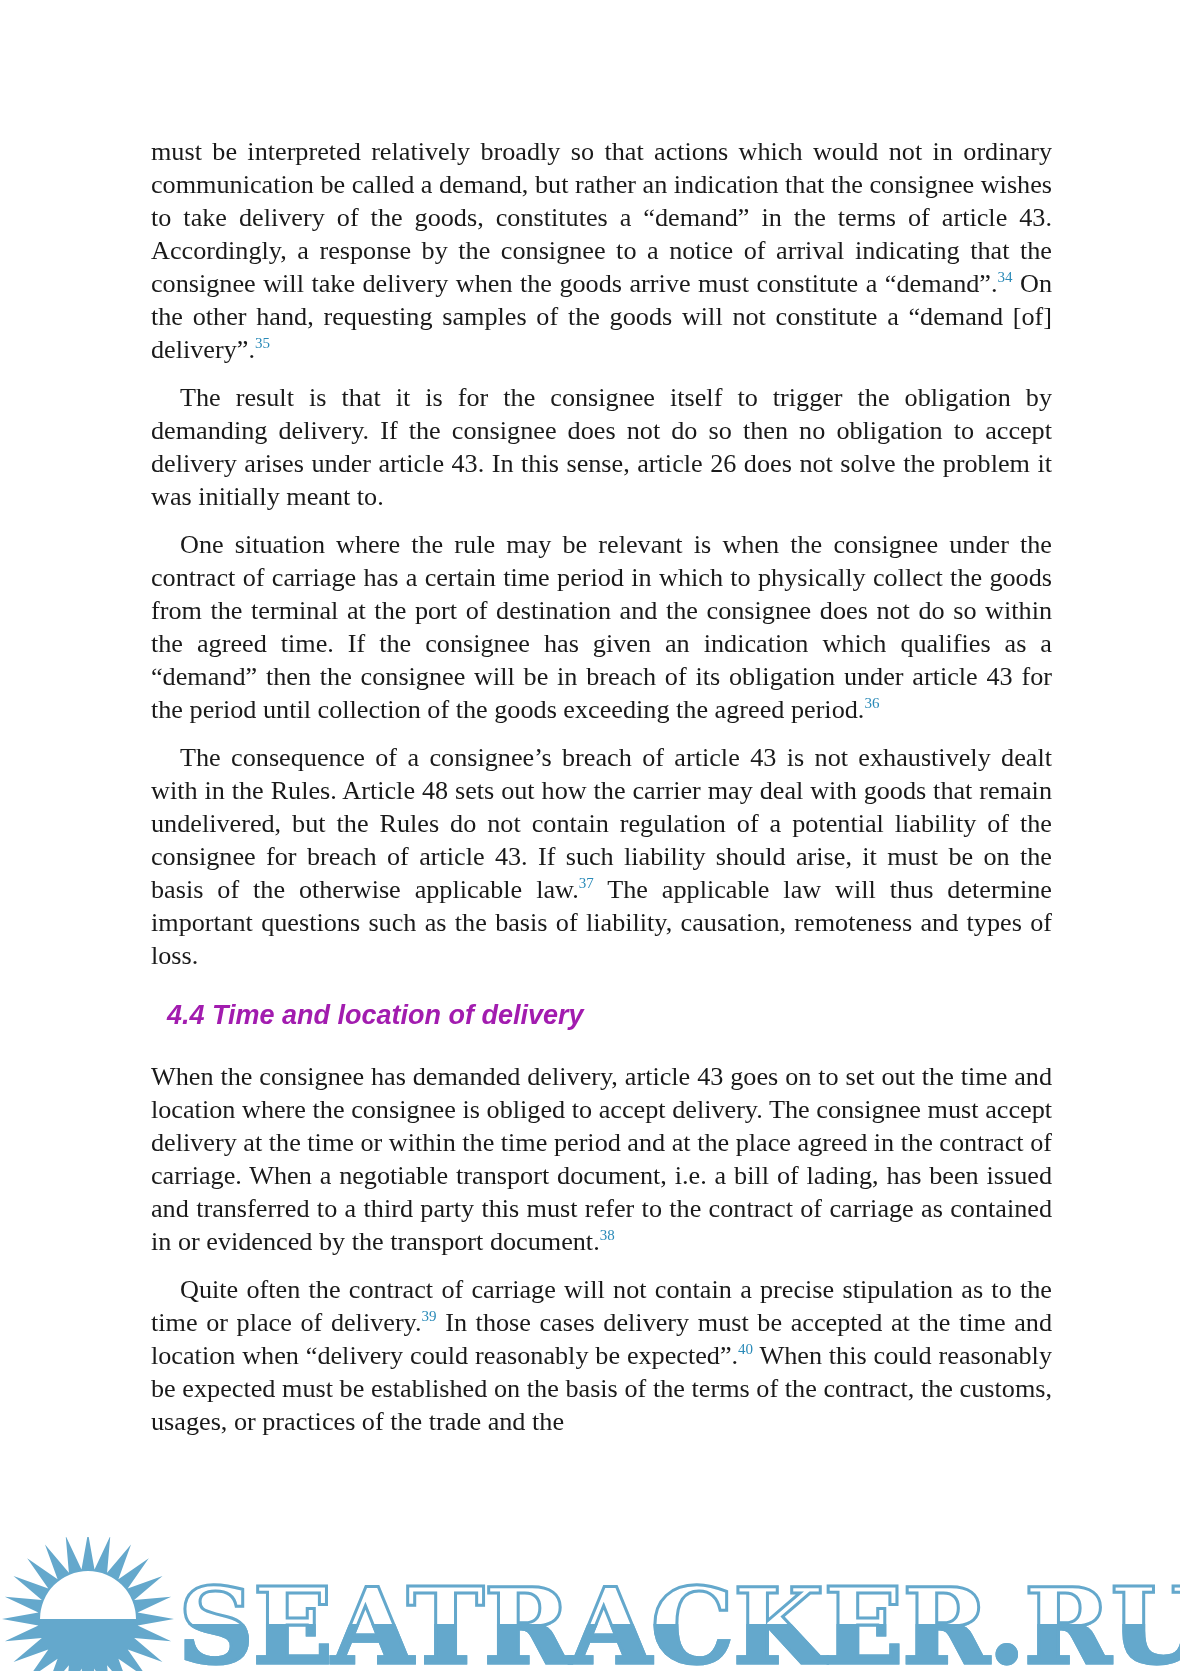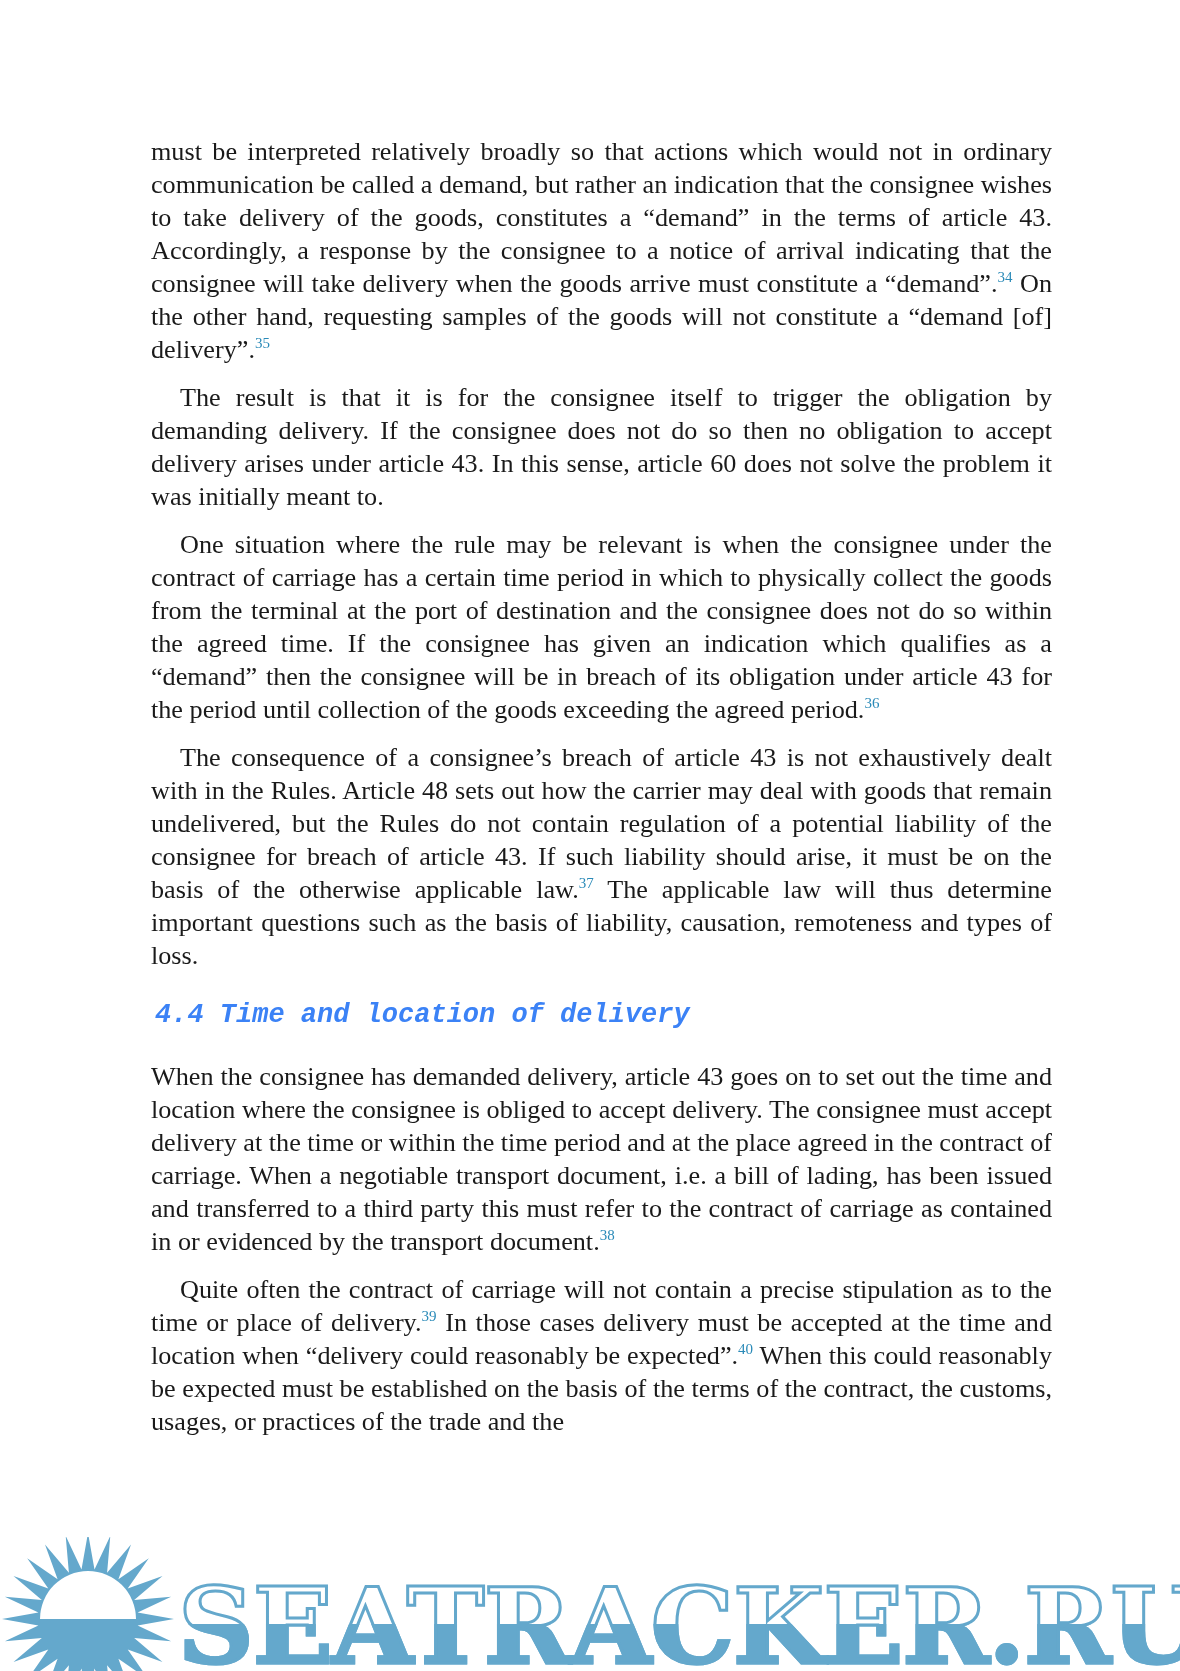--- a/index.html
+++ b/index.html
@@ -31,26 +31,26 @@
     .para.indent {
       text-indent: 29px;
     }
     .fn {
       color: #2a8ab8;
       font-size: 15px;
       vertical-align: super;
       line-height: 0;
     }
     .heading {
-      font-family: Liberation Mono, monospace;
+      font-family: Liberation Sans, sans-serif;
       font-weight: bold;
       font-style: italic;
-      color: #3b82f6;
+      color: #a21caf;
       font-size: 27px;
-      margin: 27px 0 28px 4px;
+      margin: 27px 0 28px 16px;
       line-height: 33px;
     }
     .watermark {
       position: absolute;
       left: 0;
       top: 1537px;
       width: 1180px;
       height: 176px;
     }
     .wm-text {
@@ -69,21 +69,21 @@
       background-clip: text;
       white-space: nowrap;
     }
   </style>
 </head>
 <body>
 
 <div class="page">
   <div id="before-heading">
       <p class="para"><span>must be interpreted relatively broadly so that actions which would not in ordinary communication be called a demand, but rather an indication that the consignee wishes to take delivery of the goods, constitutes a “demand” in the terms of article 43. Accordingly, a response by the consignee to a notice of arrival indicating that the consignee will take delivery when the goods arrive must constitute a “demand”.</span><span class="fn">34</span><span> On the other hand, requesting samples of the goods will not constitute a “demand [of] delivery”.</span><span class="fn">35</span></p>
-      <p class="para indent"><span>The result is that it is for the consignee itself to trigger the obligation by demanding delivery. If the consignee does not do so then no obligation to accept delivery arises under article 43. In this sense, article 60 does not solve the problem it was initially meant to.</span></p>
+      <p class="para indent"><span>The result is that it is for the consignee itself to trigger the obligation by demanding delivery. If the consignee does not do so then no obligation to accept delivery arises under article 43. In this sense, article 26 does not solve the problem it was initially meant to.</span></p>
       <p class="para indent"><span>One situation where the rule may be relevant is when the consignee under the contract of carriage has a certain time period in which to physically collect the goods from the terminal at the port of destination and the consignee does not do so within the agreed time. If the consignee has given an indication which qualifies as a “demand” then the consignee will be in breach of its obligation under article 43 for the period until collection of the goods exceeding the agreed period.</span><span class="fn">36</span></p>
       <p class="para indent"><span>The consequence of a consignee’s breach of article 43 is not exhaustively dealt with in the Rules. Article 48 sets out how the carrier may deal with goods that remain undelivered, but the Rules do not contain regulation of a potential liability of the consignee for breach of article 43. If such liability should arise, it must be on the basis of the otherwise applicable law.</span><span class="fn">37</span><span> The applicable law will thus determine important questions such as the basis of liability, causation, remoteness and types of loss.</span></p>
     </div>
   <h2 class="heading">4.4 Time and location of delivery</h2>
   <div id="after-heading">
       <p class="para"><span>When the consignee has demanded delivery, article 43 goes on to set out the time and location where the consignee is obliged to accept delivery. The consignee must accept delivery at the time or within the time period and at the place agreed in the contract of carriage. When a negotiable transport document, i.e. a bill of lading, has been issued and transferred to a third party this must refer to the contract of carriage as contained in or evidenced by the transport document.</span><span class="fn">38</span></p>
       <p class="para indent"><span>Quite often the contract of carriage will not contain a precise stipulation as to the time or place of delivery.</span><span class="fn">39</span><span> In those cases delivery must be accepted at the time and location when “delivery could reasonably be expected”.</span><span class="fn">40</span><span> When this could reasonably be expected must be established on the basis of the terms of the contract, the customs, usages, or practices of the trade and the</span></p>
     </div>
 </div>
 

